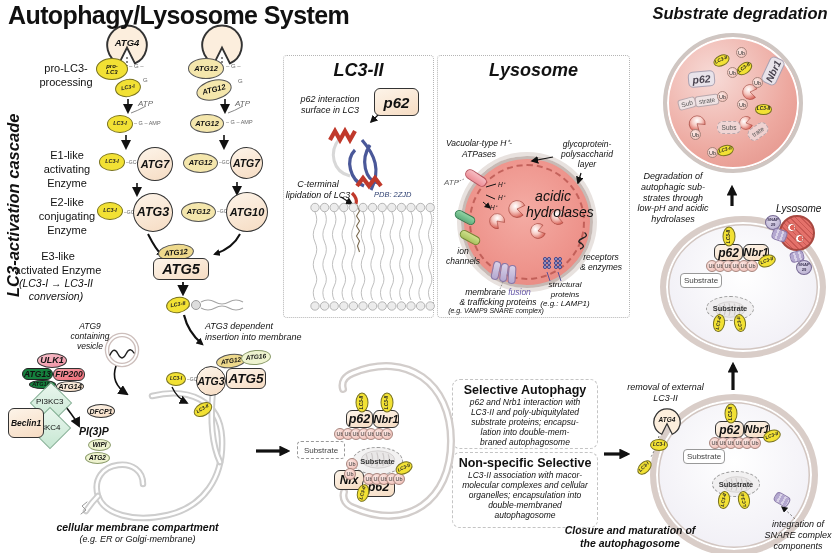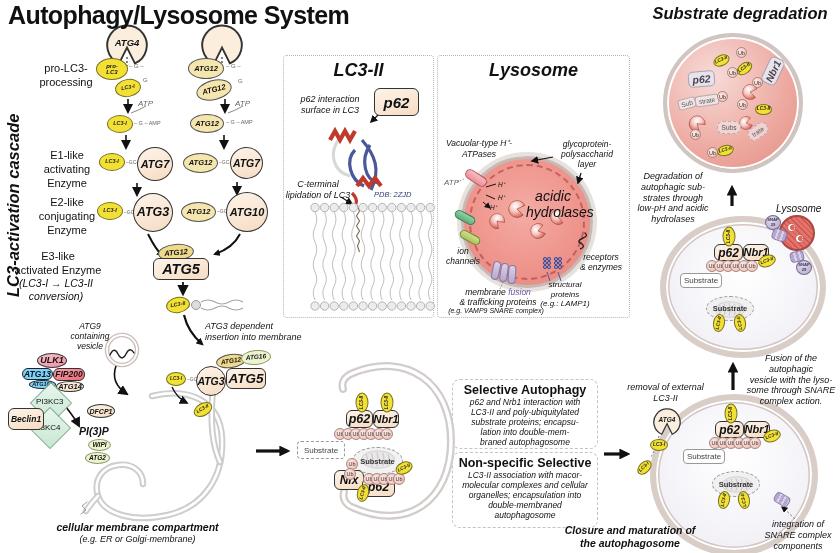--- a/index.html
+++ b/index.html
@@ -11,21 +11,21 @@
 .pre{white-space:pre-line}
 .it{font-style:italic}.b{font-weight:bold}.ctr{text-align:center}
 .oval{border-radius:50%;display:flex;align-items:center;justify-content:center;font-weight:bold;font-style:italic;line-height:1}
 .y{background:#f2e134;border:1px solid #77711f}
 .tan{background:#f4e6ac;border:1.2px solid #555}
 .tan2{background:#eed98c;border:1.2px solid #555}
 .grn{background:#eef3cf;border:1px solid #8a9a6a}
 .peach{background:linear-gradient(160deg,#fdf4e9,#f6dcc3);border:1.5px solid #333}
 .circ{border-radius:50%}
 .rbox{border-radius:6px;display:flex;align-items:center;justify-content:center;font-weight:bold;font-style:italic;line-height:1}
-.whtbox{background:#7dd3fc;border:1.2px solid #222}
+.whtbox{background:#15803d;border:1.2px solid #222}
 .pinkbox{background:linear-gradient(160deg,#f6a0a8,#ee6a76);border:1.2px solid #333}
 .ub{position:absolute;z-index:2;border-radius:50%;background:radial-gradient(circle at 35% 35%,#fbe7e3,#efb9b0);border:1px solid #a8857d;display:flex;align-items:center;justify-content:center;font-size:5.5px;color:#333}
 .lc3{position:absolute;z-index:2;border-radius:50%;background:#f2e134;border:1px solid #77711f;display:flex;align-items:center;justify-content:center;font-weight:bold;font-style:italic;color:#222;line-height:1}
 .subbox{background:#fff;border:1px solid #999;border-radius:4px;color:#444;display:flex;align-items:center;justify-content:center}
 .blob{border:1.1px dashed #999;border-radius:50%;background:rgba(233,231,231,.55);display:flex;align-items:center;justify-content:center;color:#333;font-weight:600}
 .panel{border:1.6px dotted #b5b5b5;border-radius:4px;background:#fff}
 .txtbox{border:1.6px dashed #c4c4c4;border-radius:8px;background:#fff}
 .graybox{background:#e8e3ea;border:1px solid #a9a1b2;border-radius:5px;color:#4a4450;display:flex;align-items:center;justify-content:center;font-weight:bold;font-style:italic}
 .piece{background:#efe3e4;border:1px solid #b9a8ad;border-radius:3px;color:#555;display:flex;align-items:center;justify-content:center}
 .pieced{background:rgba(239,227,228,.7);border:1px dashed #b9a8ad;border-radius:6px;color:#555;display:flex;align-items:center;justify-content:center}
@@ -277,21 +277,21 @@
 vesicle</div>
   <div class="abs l2 oval" style="left:37px;top:353px;width:30px;height:15px;font-size:9px;background:linear-gradient(160deg,#f8c2cc,#ef8fa2);border:1.2px solid #333">ULK1</div>
   <div class="abs l2 rbox whtbox" style="left:22px;top:368px;width:31px;height:12px;font-size:8.5px">ATG13</div>
   <div class="abs l2 rbox pinkbox" style="left:53px;top:368px;width:32px;height:13px;font-size:8.5px">FIP200</div>
   <div class="abs l2 oval whtbox" style="left:29px;top:380px;width:27px;height:9px;font-size:5.5px">ATG101</div>
   <div class="abs l2 oval peach" style="left:56px;top:381px;width:28px;height:11px;font-size:7.5px">ATG14</div>
   <div class="diamond" style="left:36px;top:388px;width:30px;height:30px"></div>
   <div class="abs l2" style="left:36px;top:397px;font-size:8px">PI3KC3</div>
   <div class="diamond" style="left:35px;top:413px;width:30px;height:30px"></div>
   <div class="abs l2" style="left:33px;top:423px;font-size:8px">PI3KC4</div>
-  <div class="abs l2 rbox peach" style="left:8px;top:408px;width:36px;height:22px;font-size:8.5px">Beclin1</div>
+  <div class="abs l2 rbox peach" style="left:8px;top:408px;width:36px;height:30px;font-size:8.5px">Beclin1</div>
   <div class="abs l2 b it" style="left:79px;top:425px;font-size:10.5px">PI(3)P</div>
   <div class="abs l2 oval peach" style="left:87px;top:404px;width:28px;height:14px;font-size:7px">DFCP1</div>
   <div class="abs l2 oval grn" style="left:88px;top:439px;width:23px;height:12px;font-size:6.5px">WIPI</div>
   <div class="abs l2 oval grn" style="left:85px;top:452px;width:25px;height:12px;font-size:6.5px">ATG2</div>
   <div class="abs l2 ctr b it" style="left:55px;top:521px;width:165px;font-size:10.5px">cellular membrane compartment</div>
   <div class="abs l2 ctr it" style="left:55px;top:534px;width:165px;font-size:9px">(e.g. ER or Golgi-membrane)</div>
 
   <div class="abs l2 ctr b it" style="left:283px;top:60px;width:151px;font-size:18px">LC3-II</div>
   <div class="abs l2 ctr it pre" style="left:294px;top:94px;width:72px;font-size:9px;line-height:1.25">p62 interaction
 surface in LC3</div>
@@ -371,24 +371,20 @@
   <div class="abs l2 ring" style="left:779px;top:215px;width:36px;height:36px;border:2px solid #a84840;background:#e4716a repeating-linear-gradient(45deg,rgba(140,30,30,.3) 0 1px,transparent 1px 4px)">
     <div class="abs ring" style="left:6px;top:6px;width:9px;height:9px;background:radial-gradient(circle at 60% 50%,#e0655c 0 2.5px,#fff 2.5px);border:1px solid #c66a60"></div>
     <div class="abs ring" style="left:14px;top:17px;width:9px;height:9px;background:radial-gradient(circle at 60% 50%,#e0655c 0 2.5px,#fff 2.5px);border:1px solid #c66a60"></div>
   </div>
   <div class="spill" style="left:772px;top:229px;width:15px;height:12px;transform:rotate(20deg);background:repeating-linear-gradient(90deg,#b4a8d0 0 3px,#d9d2e8 3px 5px)"></div>
   <div class="spill" style="left:790px;top:251px;width:14px;height:11px;transform:rotate(-15deg);background:repeating-linear-gradient(90deg,#b4a8d0 0 3px,#d9d2e8 3px 5px)"></div>
   <div class="abs l2 rbox peach" style="left:714px;top:244px;width:29px;height:17px;font-size:12px">p62</div>
   <div class="abs l2 rbox peach" style="left:743px;top:244px;width:26px;height:17px;font-size:11px">Nbr1</div>
   <div class="abs l2 subbox" style="left:680px;top:273px;width:42px;height:15px;font-size:8px">Substrate</div>
   <div class="abs l2 blob" style="left:706px;top:296px;width:48px;height:25px;font-size:7.5px">Substrate</div>
-  <div class="abs l2 ctr it pre" style="left:742px;top:353px;width:98px;font-size:9px;line-height:1.2">Fusion of the autophagic
-vesicle with the lyso-
-some through SNARE
-complex action.</div>
 
   <div class="abs l2 ctr b it" style="left:642px;top:4px;width:196px;font-size:16.5px">Substrate degradation</div>
   <div class="graybox abs l2" style="left:688px;top:71px;width:27px;height:16px;font-size:10.5px;transform:rotate(-5deg)">p62</div>
   <div class="graybox abs l2" style="left:759px;top:63px;width:28px;height:16px;font-size:10px;transform:rotate(-65deg)">Nbr1</div>
   <div class="piece abs l2" style="left:678px;top:98px;width:18px;height:11px;font-size:6.5px;transform:rotate(-15deg)">Sub</div>
   <div class="piece abs l2" style="left:695px;top:95px;width:24px;height:11px;font-size:6.5px;transform:rotate(-8deg)">strate</div>
   <div class="pieced abs l2" style="left:717px;top:121px;width:24px;height:13px;font-size:6.5px">Subs</div>
   <div class="pieced abs l2" style="left:747px;top:125px;width:22px;height:13px;font-size:6.5px;transform:rotate(-35deg)">trate</div>
   <div class="abs l2 ctr it pre" style="left:634px;top:171px;width:78px;font-size:9px;line-height:1.2">Degradation of
 autophagic sub-

